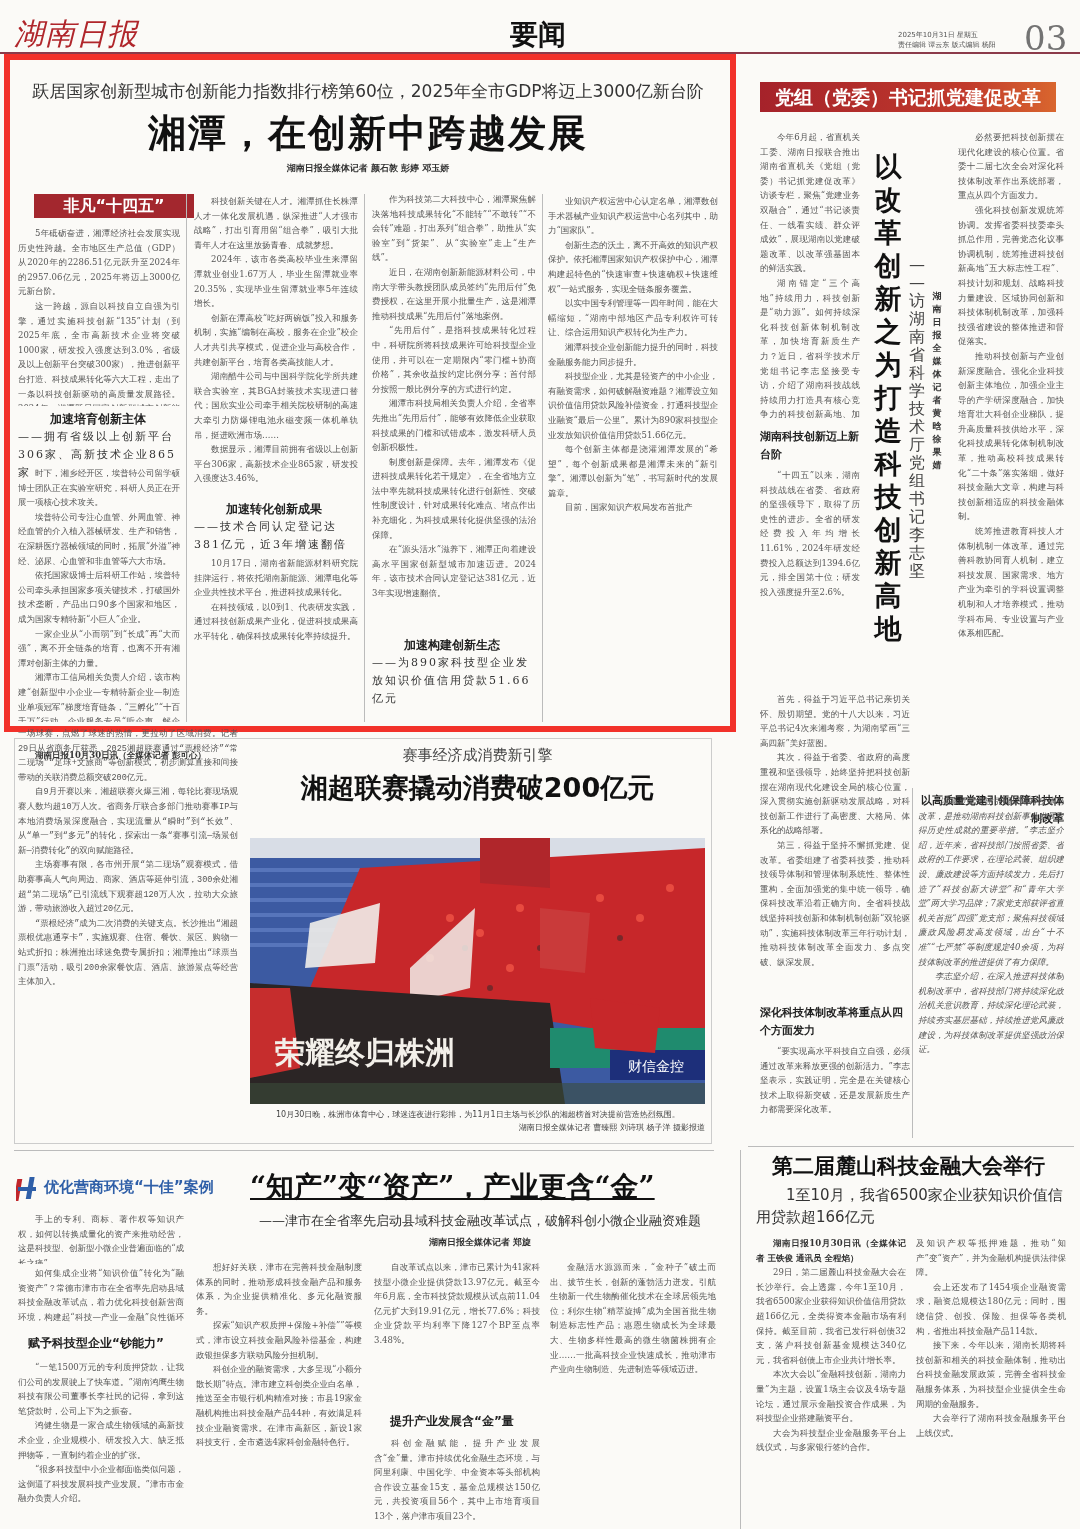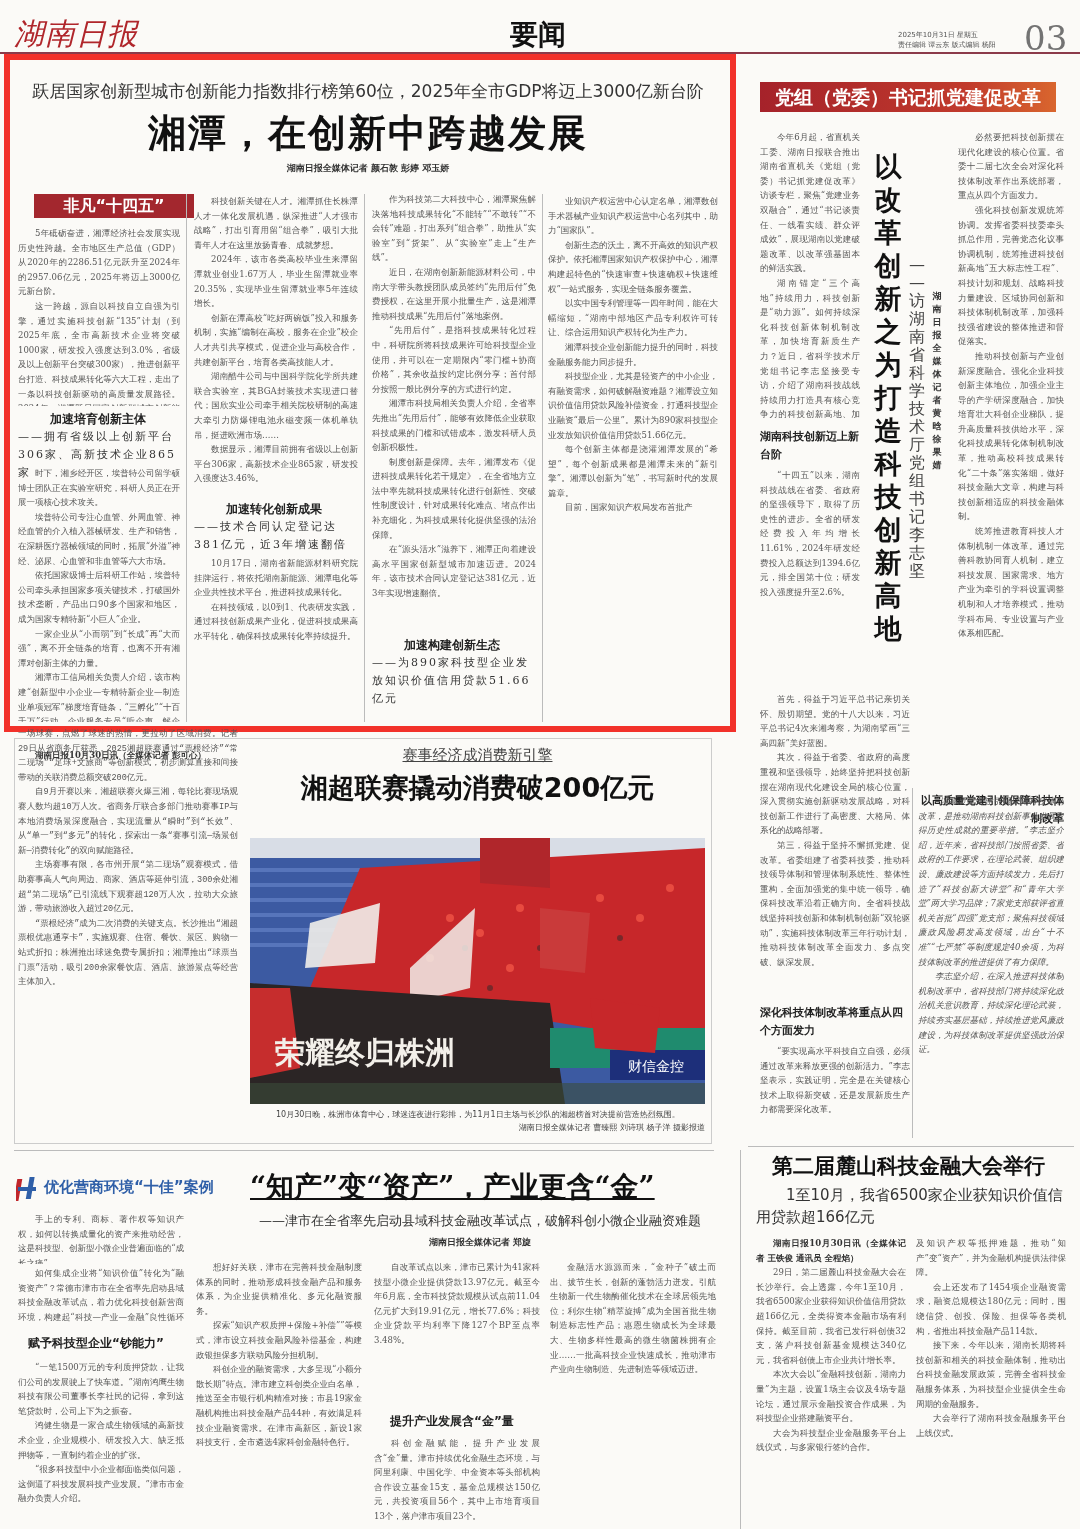--- a/index.html
+++ b/index.html
@@ -196,21 +196,21 @@
 <div class="abs mid-box"></div>
 <div class="abs" style="left:18px;top:748px;width:220px;">
   <div class="col" style="font-weight:bold;color:#333;text-indent:2em;">湖南日报10月30日讯（全媒体记者 彭可心）</div>
 </div>
 <div class="abs col" style="left:18px;top:727px;width:220px;height:370px;text-indent:0;font-family:Liberation Mono, monospace;">
   <p>一场球赛，点燃了球迷的热情，更拉动了区域消费。记者29日从省商务厅获悉，2025湘超联赛通过“票根经济”“常二现场”“足球+文旅商”等创新模式，初步测算直接和间接带动的关联消费总额突破200亿元。</p>
   <p style="text-indent:2em">自9月开赛以来，湘超联赛火爆三湘，每轮比赛现场观赛人数均超10万人次。省商务厅联合多部门推动赛事IP与本地消费场景深度融合，实现流量从“瞬时”到“长效”、从“单一”到“多元”的转化，探索出一条“赛事引流—场景创新—消费转化”的双向赋能路径。</p>
   <p style="text-indent:2em">主场赛事有限，各市州开展“第二现场”观赛模式，借助赛事高人气向周边、商家、酒店等延伸引流，300余处湘超“第二现场”已引流线下观赛超120万人次，拉动大众旅游，带动旅游收入超过20亿元。</p>
   <p style="text-indent:2em">“票根经济”成为二次消费的关键支点。长沙推出“湘超票根优惠通享卡”，实施观赛、住宿、餐饮、景区、购物一站式折扣；株洲推出球迷免费专属折扣；湘潭推出“球票当门票”活动，吸引200余家餐饮店、酒店、旅游景点等经营主体加入。</p>
 </div>
-<div class="abs" style="left:250px;top:746px;width:455px;text-align:center;font-family:'DejaVu Sans',sans-serif;font-size:15px;color:#444;text-decoration:underline;">赛事经济成消费新引擎</div>
+<div class="abs" style="left:250px;top:746px;width:455px;text-align:center;font-family:'DejaVu Sans',sans-serif;font-size:15px;color:#444;">赛事经济成消费新引擎</div>
 <div class="abs" style="left:250px;top:770px;width:455px;text-align:center;font-family:'DejaVu Sans',sans-serif;font-size:27px;font-weight:bold;color:#111;">湘超联赛撬动消费破200亿元</div>
 
 <div class="abs photo">
   <svg width="455" height="266" viewBox="0 0 455 266">
     <rect x="0" y="0" width="455" height="266" fill="#3c5aa2"></rect>
     <g fill="#6a87cc" opacity="0.6">
       <rect x="0" y="30" width="120" height="4"></rect>
         <rect x="0" y="45" width="120" height="4"></rect>
         <rect x="0" y="60" width="120" height="4"></rect>
         <rect x="0" y="75" width="120" height="4"></rect>

